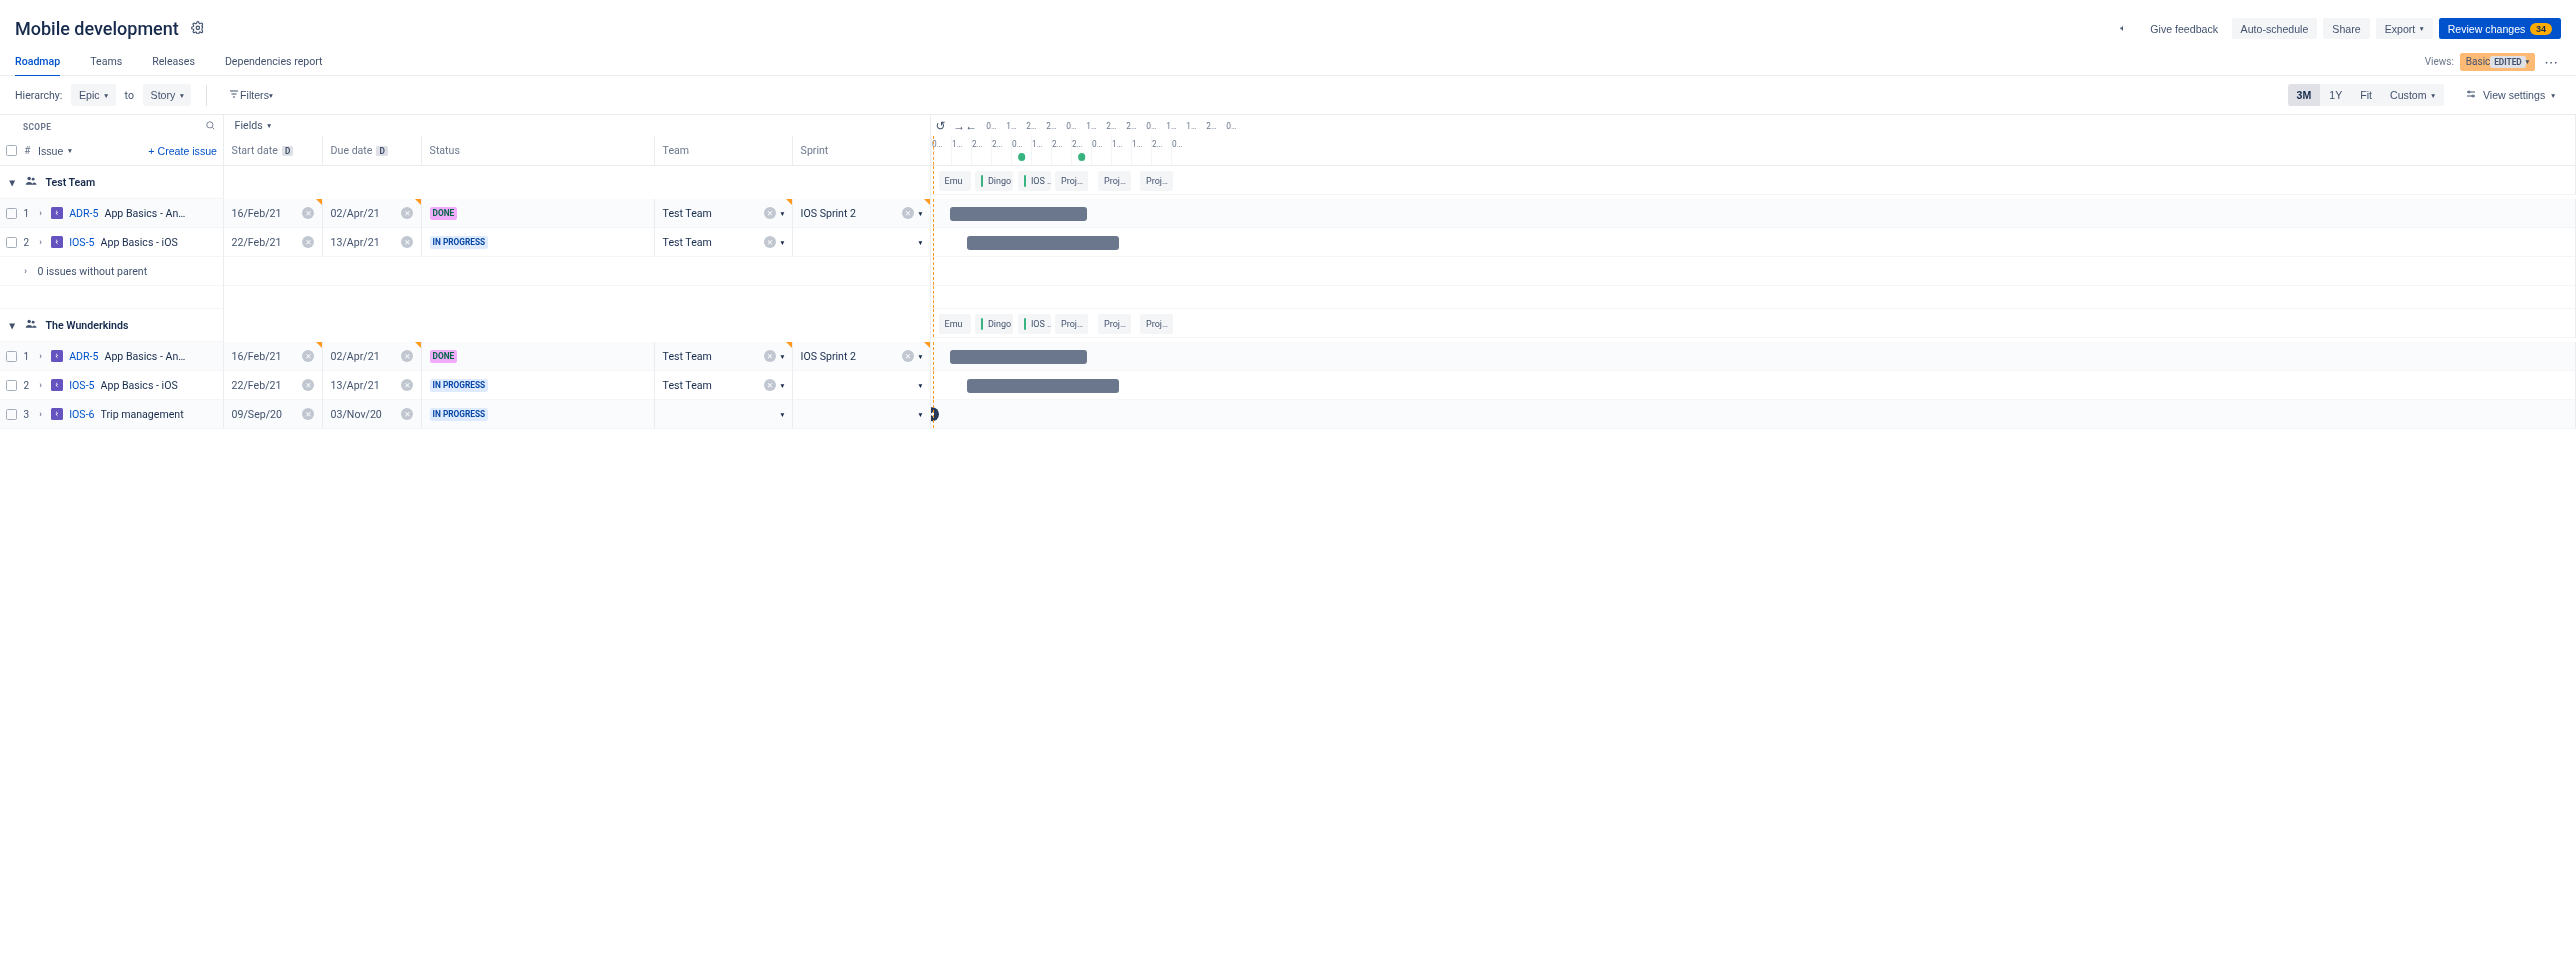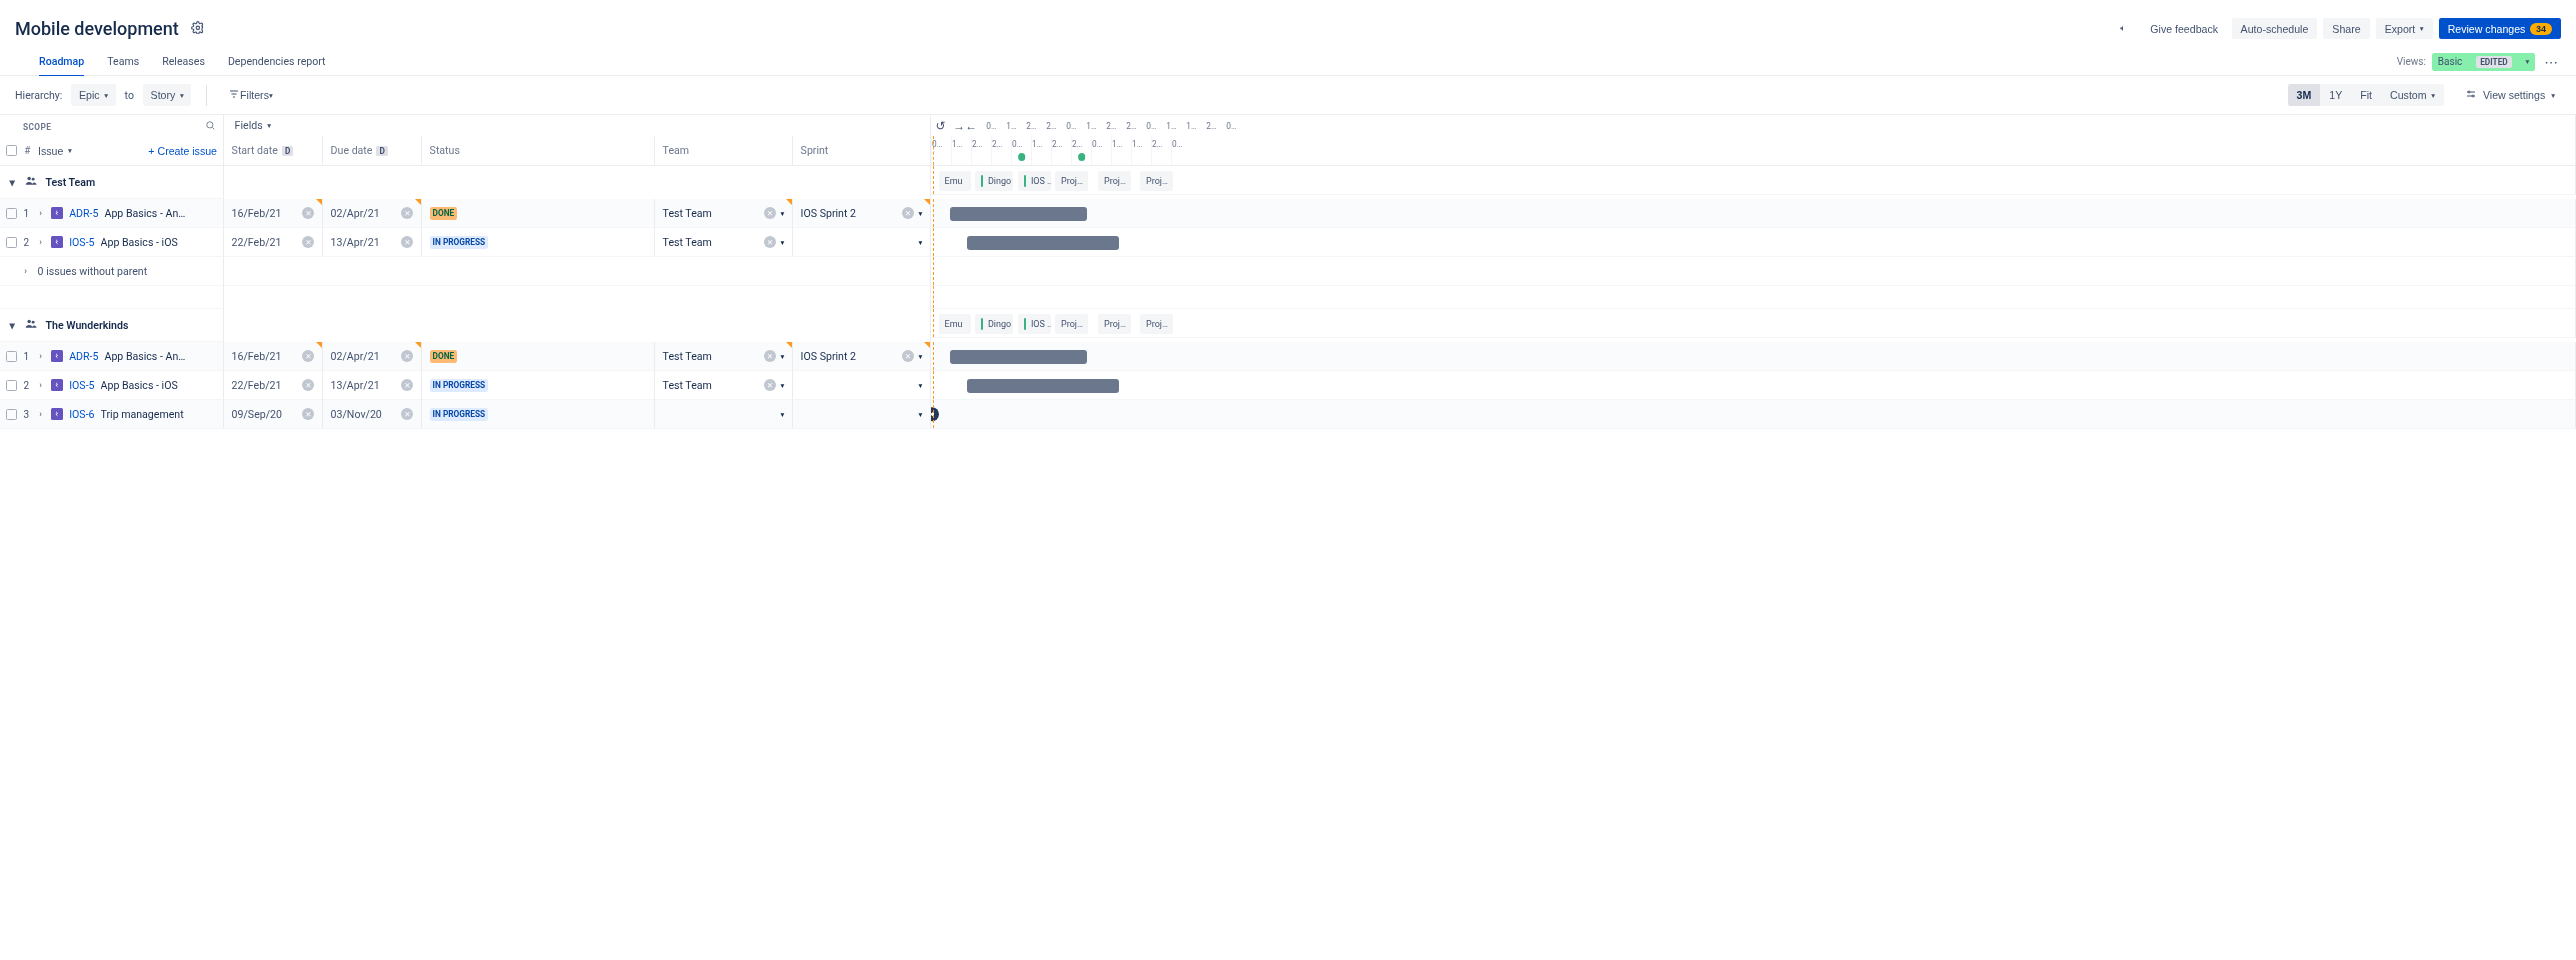--- a/index.html
+++ b/index.html
@@ -34,30 +34,30 @@
     background: #0052CC; color: #fff;
   }
   .badge-count {
     background: #FFAB00; color: #172B4D;
     border-radius: 7.6px; padding: 0.8px 6px; font-size: 9px; font-weight: 600;
   }
   .tabs-row {
     display: flex; align-items: center; justify-content: space-between;
     padding: 0 15px; border-bottom: 1.5px solid #EBECF0;
   }
-  .tabs { display: flex; gap: 23px; margin-left: 24px; }
+  .tabs { display: flex; gap: 30px; }
   .tab {
     padding: 6px 0 7.6px 0; color: #42526E; cursor: pointer; font-size: 10.6px;
     border-bottom: 1.5px solid transparent; margin-bottom: -1.5px;
   }
   .tab.active { color: #0052CC; border-bottom-color: #0052CC; font-weight: 500; }
   .views-wrap { display: flex; align-items: center; gap: 6px; color: #6B778C; font-size: 10px; }
   .view-pill {
-    background: #86efac; padding: 3px 6px; border-radius: 2.3px;
-    display: inline-flex; align-items: center; gap: 14px; color: #42526E; font-size: 10px;
+    background: #fdba74; padding: 3px 6px; border-radius: 2.3px;
+    display: inline-flex; align-items: center; gap: 0; color: #42526E; font-size: 10px;
   }
   .edited-lozenge {
     background: #DFE1E6; color: #42526E; font-size: 8.3px; font-weight: 700;
     padding: 0.8px 3.8px; border-radius: 2.3px;
   }
   .more-icon { font-size: 13.7px; color: #42526E; cursor: pointer; padding: 3px; }
 
   .toolbar {
     display: flex; align-items: center; justify-content: space-between;
     padding: 7.6px 15px;
@@ -160,21 +160,21 @@
   .date-cell { color: #42526E; justify-content: space-between; }
   .clear-x {
     width: 12px; height: 12px; border-radius: 50%;
     background: #C1C7D0; color: #fff; font-size: 7.6px;
     display: inline-flex; align-items: center; justify-content: center;
     cursor: pointer; flex-shrink: 0;
   }
   .lozenge {
     font-size: 8.3px; font-weight: 700; padding: 1.5px 3px; border-radius: 2.3px;
   }
-  .lozenge.done { color: #006644; background: #fdba74; }
+  .lozenge.done { color: #006644; background: #f0abfc; }
   .lozenge.inprog { color: #0747A6; background: #DEEBFF; }
 
   .scope-cell {
     gap: 6px; padding-left: 6px;
   }
   .num { font-size: 10px; color: #42526E; width: 7.6px; text-align: center; }
   .chev { color: #42526E; font-size: 9px; cursor: pointer; width: 9px; text-align: center;}
   .issue-type-icon {
     width: 12px; height: 12px; border-radius: 1.5px;
     background: #6554C0; display: inline-flex; align-items:center; justify-content:center;

